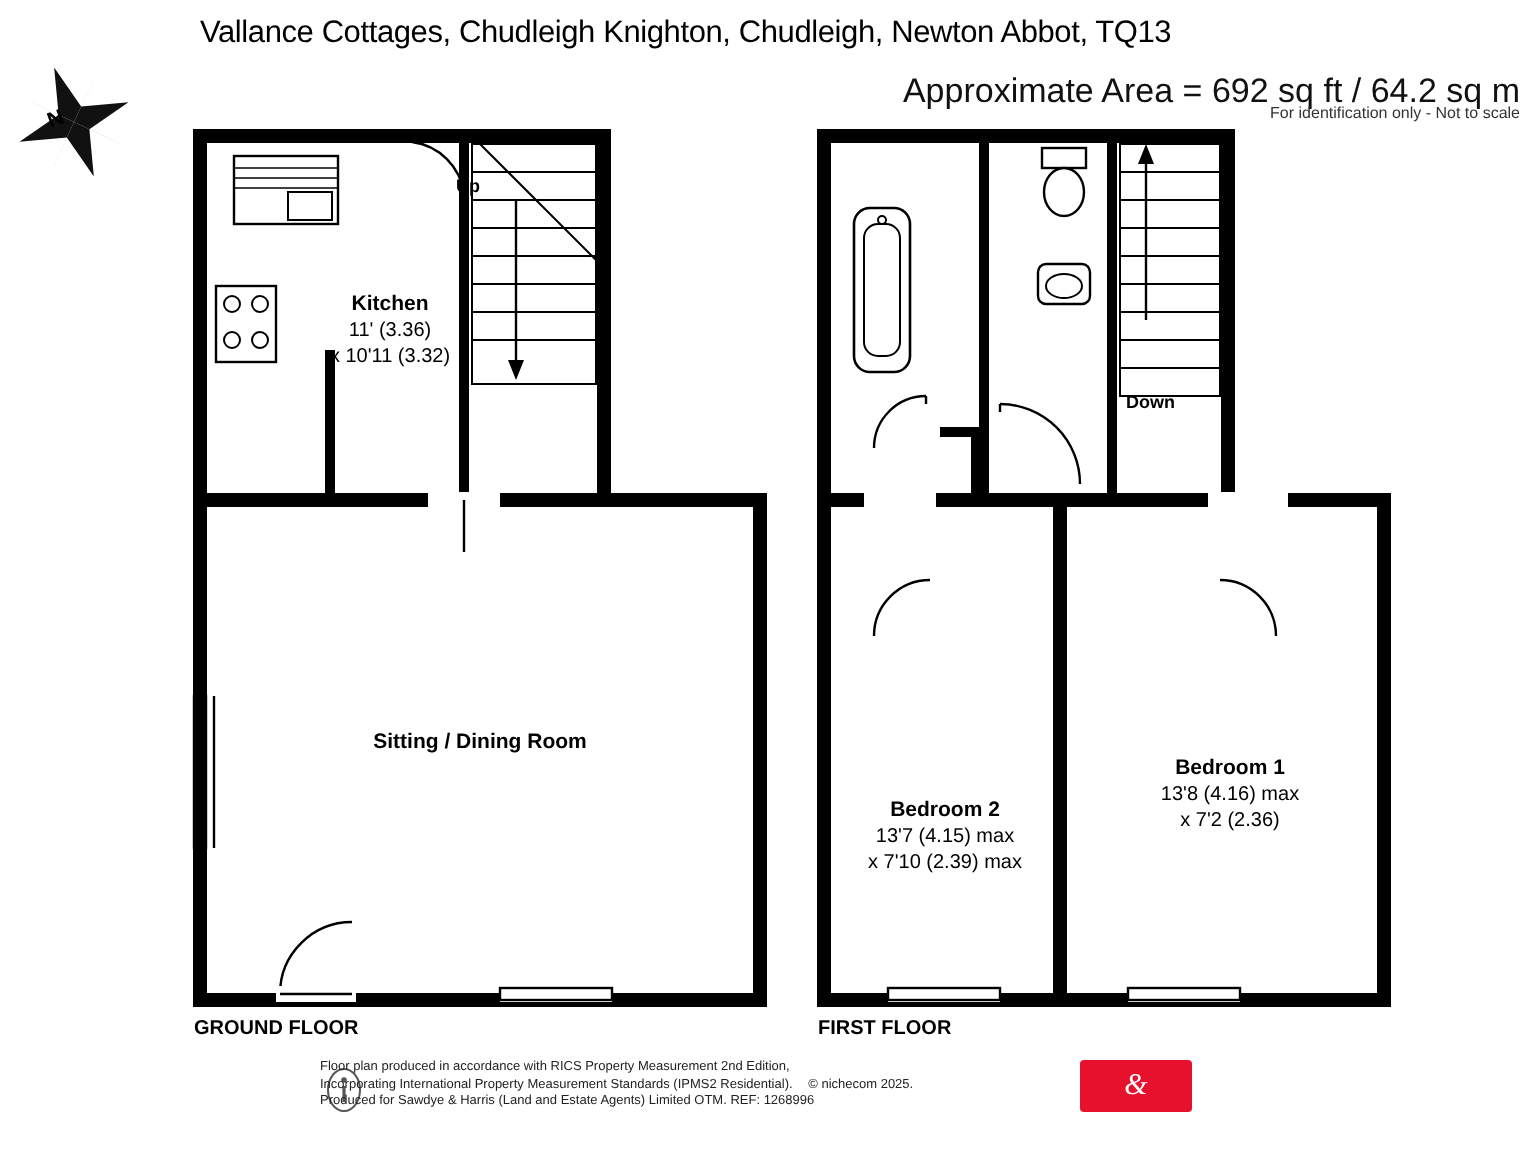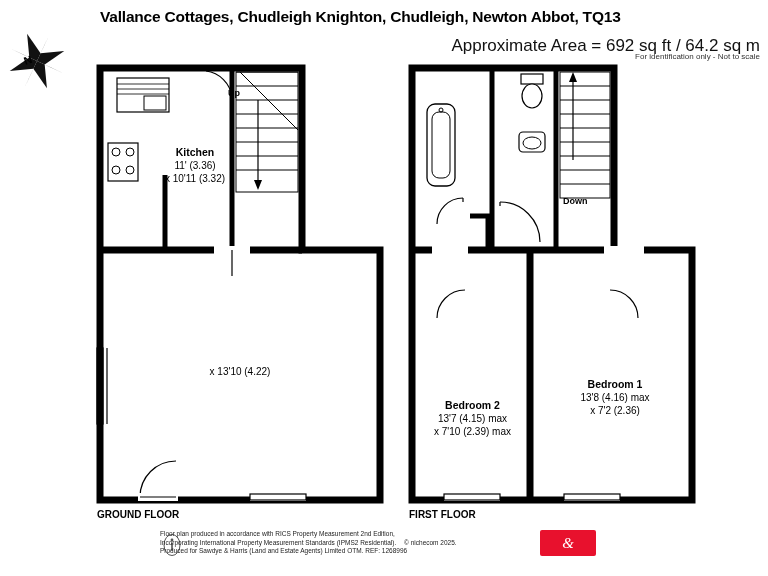--- a/index.html
+++ b/index.html
@@ -16,21 +16,21 @@
     overflow: hidden;
   }
 
   
   .title {
     position: absolute;
     left: 100px;
     top: 8px;
     width: 660px;
     font-size: 15.5px;
-    font-weight: bold;
+    font-weight: normal;
     letter-spacing: -0.2px;
     color: #000;
     white-space: nowrap;
   }
   .area-line {
     position: absolute;
     right: 8px;
     top: 36px;
     font-size: 17px;
     color: #111;
@@ -295,21 +295,21 @@
   </g>
 </svg>
 
 <div class="room-label" style="left:140px; top:146px; width:110px;">
   <div class="rname">Kitchen</div>
   <div>11' (3.36)</div>
   <div>x 10'11 (3.32)</div>
 </div>
 
 <div class="room-label" style="left:145px; top:365px; width:190px;">
-  <div>x 13'10 (4.22)</div>
+  <div class="rname">Sitting / Dining Room</div>
 </div>
 
 <div class="room-label" style="left:415px; top:378px; width:115px;margin-top:21px;">
   <div class="rname">Bedroom 2</div>
   <div>13'7 (4.15) max</div>
   <div>x 7'10 (2.39) max</div>
 </div>
 
 <div class="room-label" style="left:555px; top:378px; width:120px;">
   <div class="rname">Bedroom 1</div>

